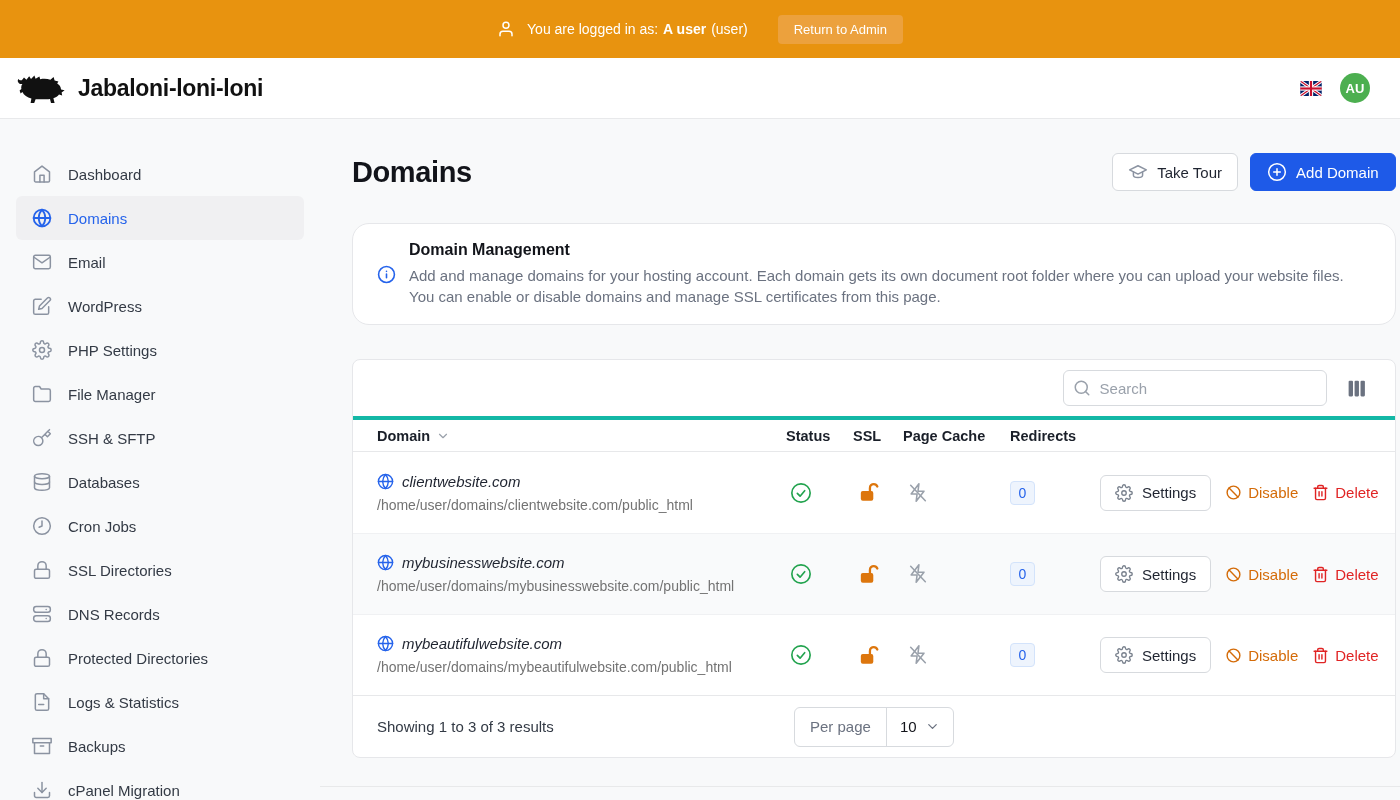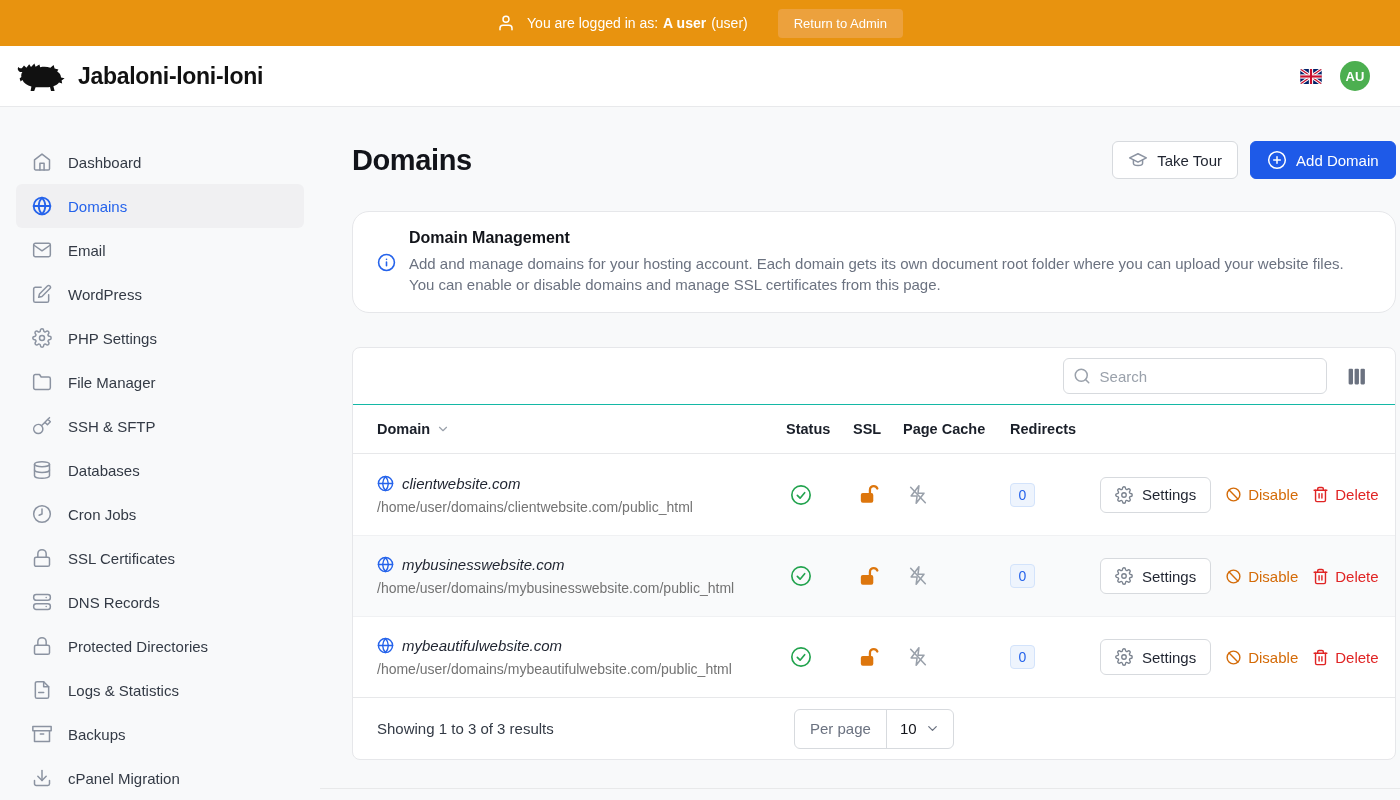--- a/index.html
+++ b/index.html
@@ -12,21 +12,21 @@
     --disable_orange:#d46b08;
     --delete_red:#e02424;
     --avatar_green:#4caf50;
   }
   *{box-sizing:border-box;margin:0;padding:0;}
   html,body{width:1400px;height:800px;overflow:hidden;}
   body{font-family:"Liberation Sans","DejaVu Sans",sans-serif;background:#f8f9fa;color:#1a1f29;}
   svg{display:block;}
 
   
-  .banner{height:46px;background:var(--banner_orange);display:flex;align-items:center;justify-content:center;gap:12px;color:#fff;font-size:14px;}
+  .banner{height:58px;background:var(--banner_orange);display:flex;align-items:center;justify-content:center;gap:12px;color:#fff;font-size:14px;}
   .banner .msg{display:flex;align-items:center;gap:5px;}
   .banner .msg b{font-weight:700;}
   .banner-btn{margin-left:18px;background:var(--banner_button_bg);border:none;color:#fff;font-size:13px;padding:7px 16px;border-radius:4px;cursor:pointer;font-family:inherit;}
 
   
   .topbar{height:61px;background:#fff;border-bottom:1px solid #e8e9eb;display:flex;align-items:center;padding:0 16px;}
   .brand{display:flex;align-items:center;gap:12px;}
   .brand-title{font-size:23px;font-weight:800;letter-spacing:-.3px;color:#111;}
   .topbar-right{margin-left:auto;display:flex;align-items:center;gap:18px;padding-right:14px;}
   .flag{width:22px;height:15px;border-radius:2px;overflow:hidden;}
@@ -60,21 +60,21 @@
   
   .table-card{margin-top:34px;}
   .toolbar{height:56px;display:flex;align-items:center;justify-content:flex-end;gap:17px;padding:0 26px 0 24px;}
   .search-wrap{position:relative;}
   .search-wrap .search-icon{position:absolute;left:10px;top:9px;}
   .search-input{width:264px;height:36px;border:1px solid #d7dade;border-radius:6px;padding:0 10px 0 36px;font-size:15px;color:#1f2430;font-family:inherit;background:#fff;outline:none;}
   .search-input::placeholder{color:#9aa1ab;}
   .icon-btn{background:none;border:none;cursor:pointer;padding:2px;}
 
   .tgrid{display:grid;grid-template-columns:409px 67px 50px 107px 90px 1fr;align-items:center;padding:0 16px 0 24px;}
-  .thead{height:50px;border-top:1px solid #14b8a6;border-bottom:1px solid #e7e8ea;font-size:14.5px;font-weight:700;color:#1a1f29;}
+  .thead{height:36px;border-top:4px solid #14b8a6;border-bottom:1px solid #e7e8ea;font-size:14.5px;font-weight:700;color:#1a1f29;}
   .th{display:flex;align-items:center;gap:6px;}
   .trow{height:81px;}
   .trow + .trow{border-top:1px solid #f0f1f3;}
   .trow.zebra{background:#f9fafb;}
   .domain-line{display:flex;align-items:center;gap:8px;font-size:15px;color:#1f2430;}
   .domain-name{cursor:pointer;font-style:italic;}
   .domain-path{margin-top:7px;font-size:14px;color:#737373;}
   .cell-icon{padding-left:4px;}
   .badge{display:inline-flex;align-items:center;justify-content:center;min-width:25px;height:24px;padding:0 6px;background:#eef4fd;border:1px solid #d3e3fb;border-radius:4px;color:var(--link_blue);font-size:14px;cursor:pointer;}
   .cell-actions{display:flex;align-items:center;justify-content:flex-end;gap:14px;}
@@ -218,21 +218,21 @@
         </span>
       <span class="nav-label">Cron Jobs</span>
     </div>
     <div class="nav-item">
       <span class="nav-icon">
           <svg width="20" height="20" viewBox="0 0 24 24" fill="none" stroke-width="1.8" stroke-linecap="round" stroke-linejoin="round">
             <rect x="3" y="11" width="18" height="11" rx="2"></rect>
             <path d="M7 11V7a5 5 0 0 1 10 0v4"></path>
           </svg>
         </span>
-      <span class="nav-label">SSL Certificates</span>
+      <span class="nav-label">SSL Directories</span>
     </div>
     <div class="nav-item">
       <span class="nav-icon">
           <svg width="20" height="20" viewBox="0 0 24 24" fill="none" stroke-width="1.8" stroke-linecap="round" stroke-linejoin="round">
             <rect x="2" y="3" width="20" height="7" rx="3"></rect>
             <rect x="2" y="14" width="20" height="7" rx="3"></rect>
             <line x1="17" y1="6.5" x2="17.01" y2="6.5"></line>
             <line x1="17" y1="17.5" x2="17.01" y2="17.5"></line>
           </svg>
         </span>

